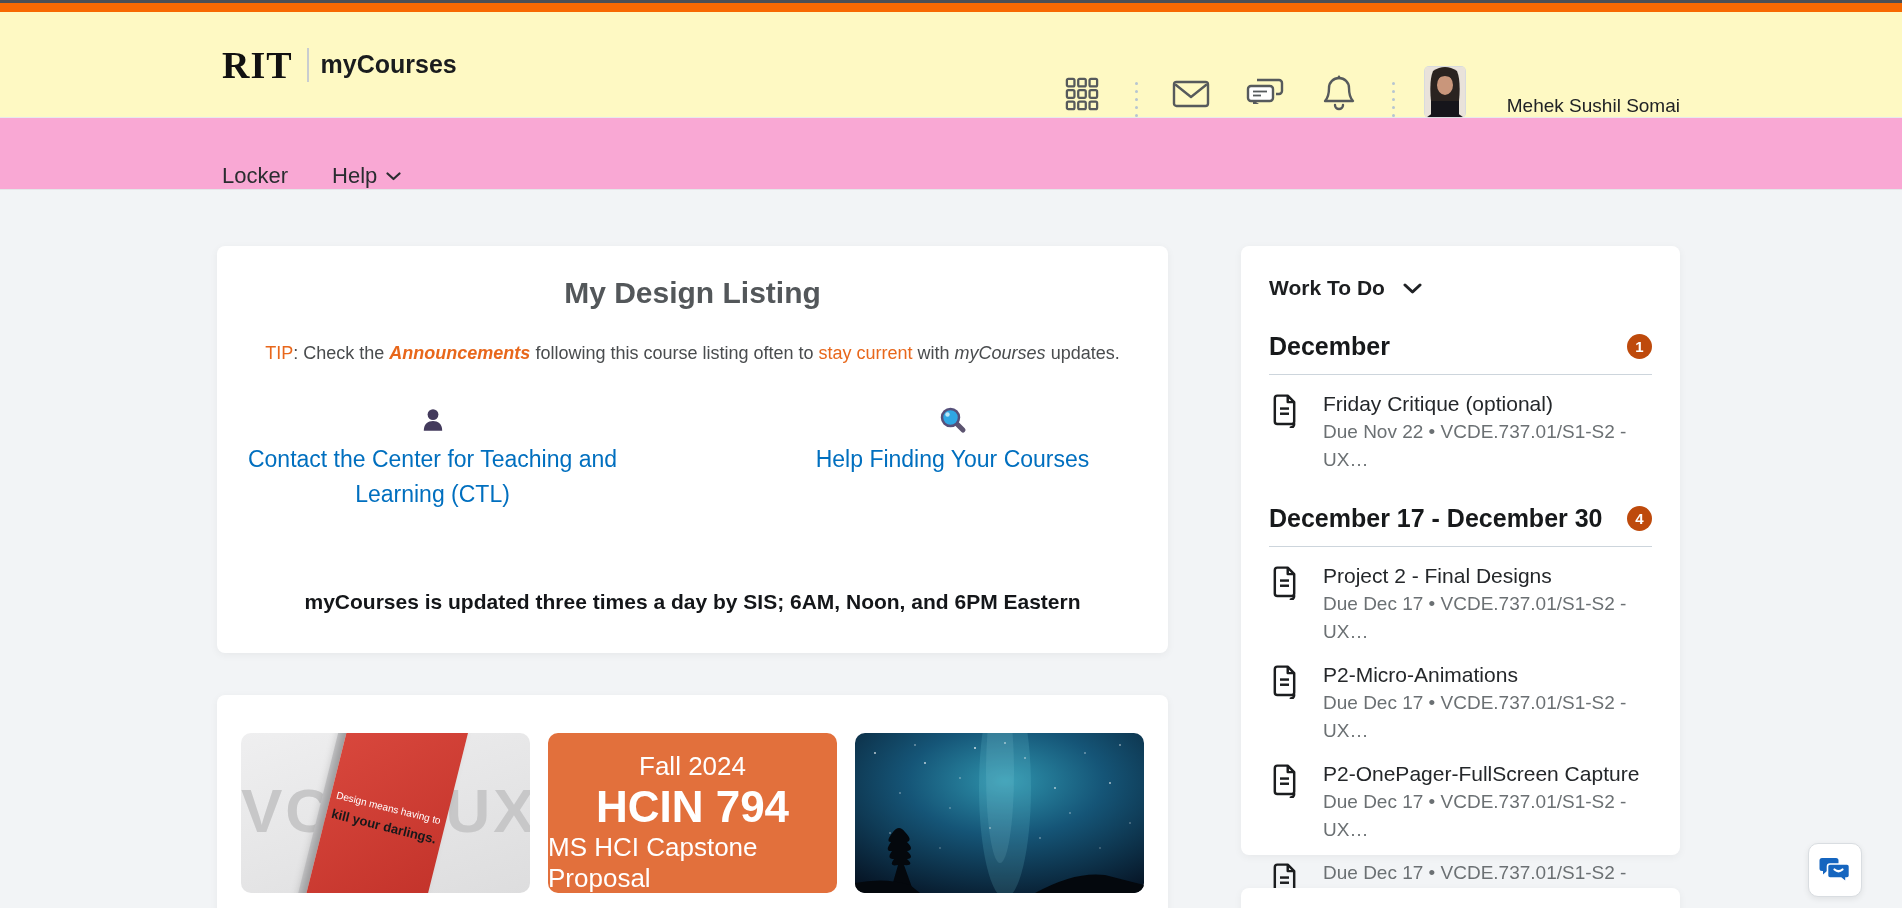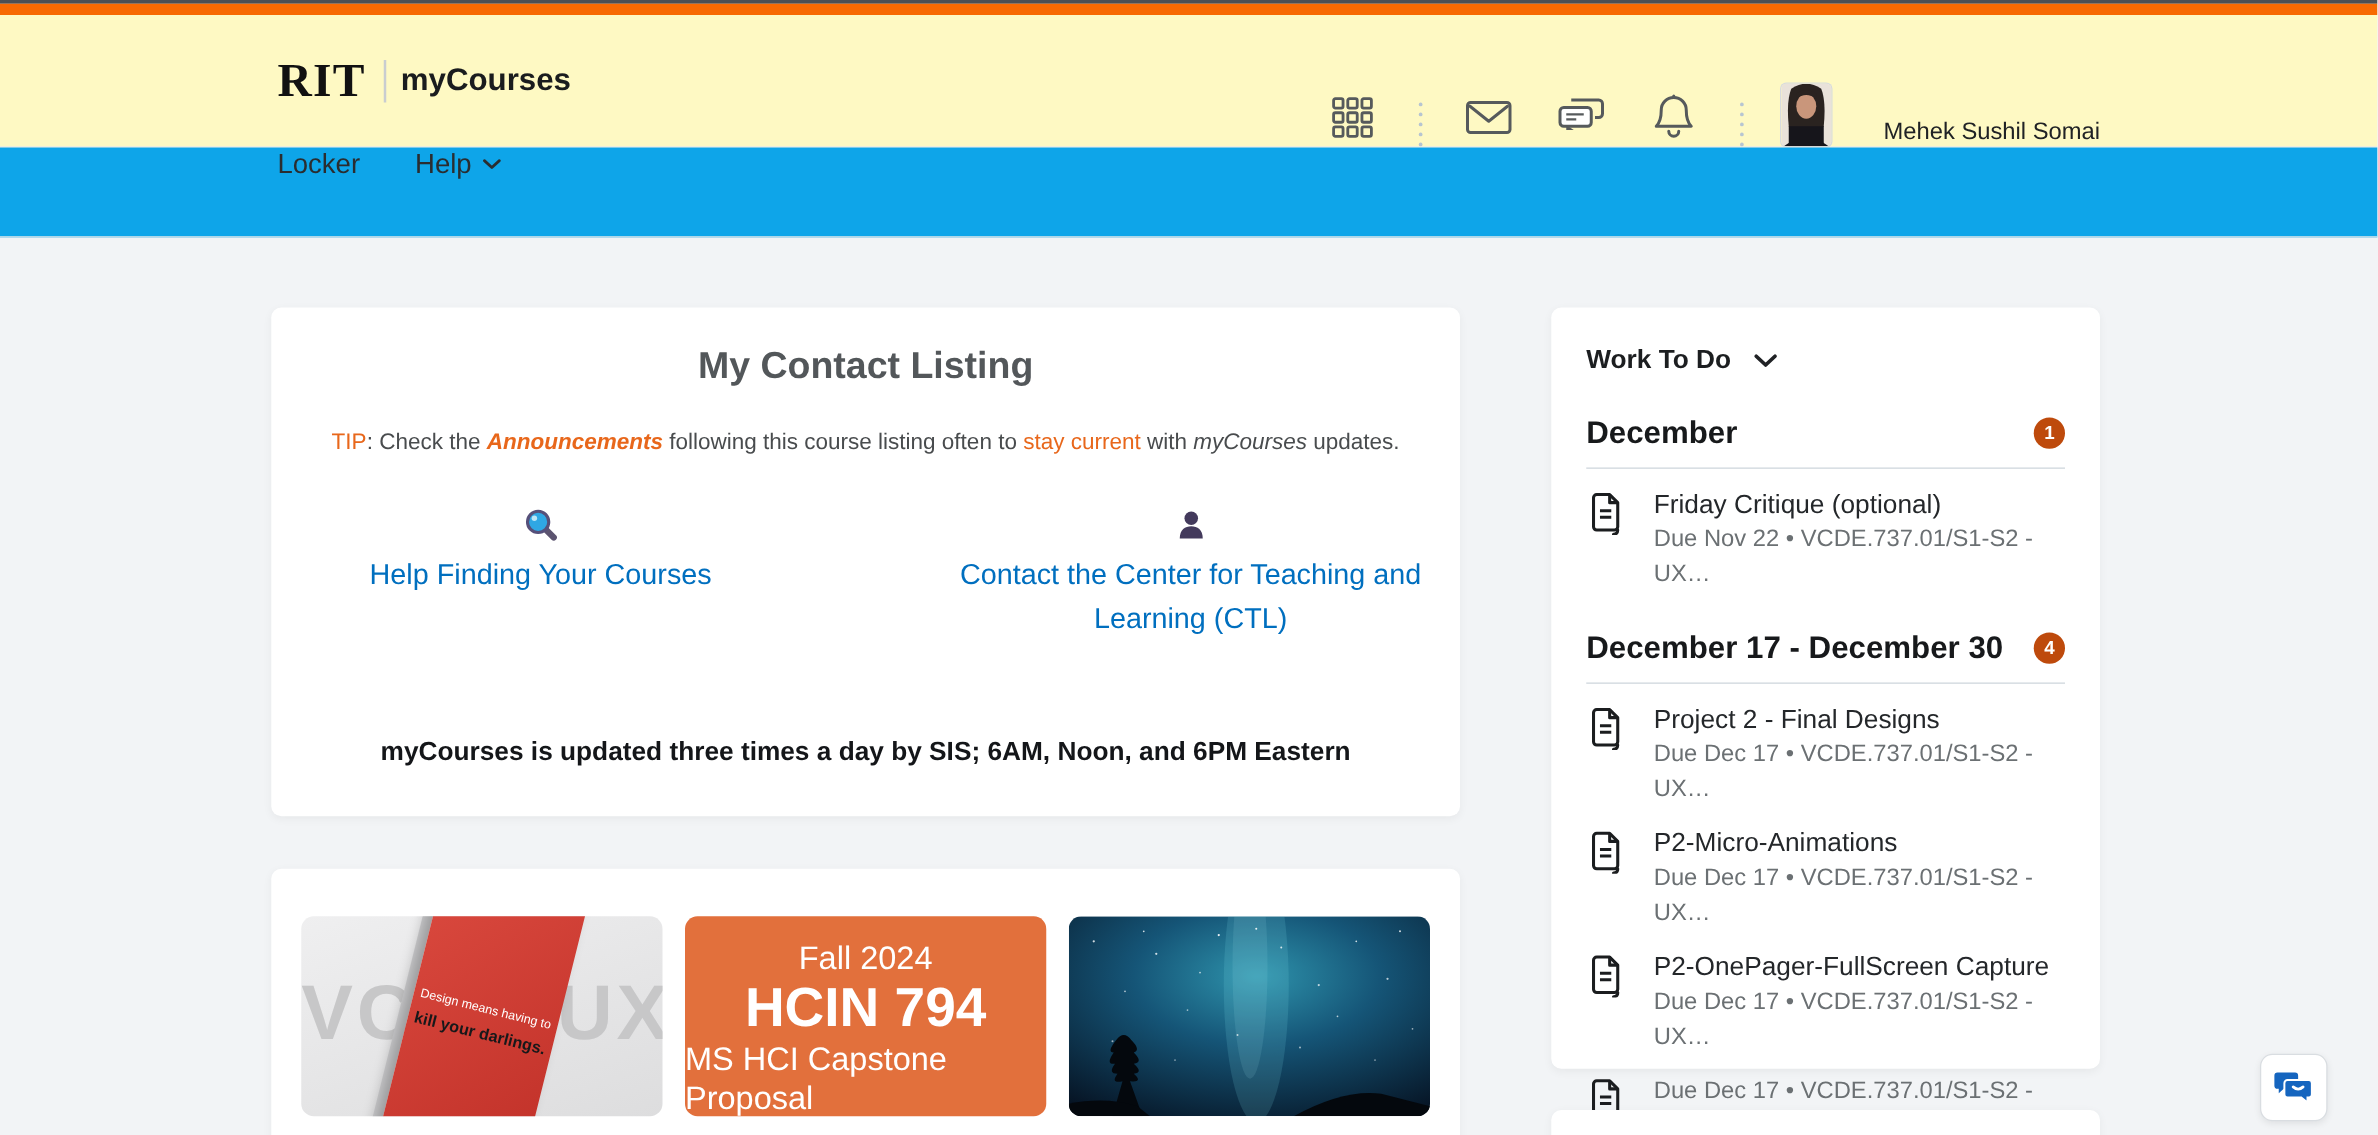--- a/index.html
+++ b/index.html
@@ -28,22 +28,22 @@
   .hicon { width:46px; height:46px; display:flex; align-items:center;
            justify-content:center; cursor:pointer; }
   .dotsep { display:flex; flex-direction:column; gap:5px; padding:0 2px; }
   .dotsep i { width:3px; height:3px; border-radius:50%; background:#B7C5D1; }
   .avatar { width:40px; height:50px; border-radius:4px; overflow:hidden;
             box-shadow:0 0 0 1px #D8DBDE; }
   .user-name { font-size:19px; color:#202225; margin-left:14px; }
 
   
   .navbar { position:absolute; top:118px; left:0; right:0; height:72px;
-            background:#0ea5e9; border-bottom:1px solid #E4E7E9;
-            display:flex; align-items:flex-start; padding-left:222px; gap:44px; }
+            background:#f9a8d4; border-bottom:1px solid #E4E7E9;
+            display:flex; align-items:flex-end; padding-left:222px; gap:44px; }
   .nav-item { font-size:22px; color:#2A2D30; display:flex; align-items:center;
               gap:9px; cursor:pointer; }
 
   
   .main-card { position:absolute; left:217px; top:246px; width:951px; height:407px;
                background:#fff; border-radius:8px;
                box-shadow:0 2px 8px rgba(0,0,0,.05); text-align:center; }
   .main-title { margin-top:30px; font-size:30px; font-weight:bold; color:#53575A; }
   .tip-line { margin-top:33px; font-size:18px; color:#494C4E; white-space:pre-wrap; }
   .tip-orange { color:#E8671B; }
@@ -201,37 +201,37 @@
   </span>
   <span class="nav-item">
     <span>Help</span>
     <svg width="15" height="9" viewBox="0 0 15 9">
         <path d="M1.5 1.5 L7.5 7 L13.5 1.5" fill="none" stroke="#2A2D30" stroke-width="2.2" stroke-linecap="round" stroke-linejoin="round"></path>
       </svg>
   </span>
 </div>
 
 <div class="main-card">
-  <div class="main-title">My Contact Listing</div>
+  <div class="main-title">My Design Listing</div>
   <div class="tip-line"><span class="tip-orange">TIP</span><span>: Check the </span><span class="tip-ann">Announcements</span><span> following this course listing often to </span><span class="tip-orange">stay current</span><span> with </span><span class="tip-italic">myCourses</span><span> updates.</span></div>
   <div class="links-row">
+    <div class="link-block">
+      <svg width="26" height="28" viewBox="0 0 24 24">
+        <circle cx="12" cy="7" r="5" fill="#433A5C"></circle>
+        <path d="M3.5 22 c0 -6.5 4 -9 8.5 -9 s8.5 2.5 8.5 9 z" fill="#433A5C"></path>
+      </svg>
+      <span class="link-text">Contact the Center for Teaching and Learning (CTL)</span>
+    </div>
     <div class="link-block">
       <svg width="28" height="28" viewBox="0 0 28 28">
         <line x1="17" y1="17" x2="24" y2="24" stroke="#5C5470" stroke-width="5" stroke-linecap="round"></line>
         <circle cx="11.5" cy="11.5" r="8.5" fill="#2FA7E4" stroke="#56507A" stroke-width="2.5"></circle>
         <circle cx="8.5" cy="8.5" r="2.2" fill="#BCE6F7"></circle>
       </svg>
       <span class="link-text">Help Finding Your Courses</span>
-    </div>
-    <div class="link-block">
-      <svg width="26" height="28" viewBox="0 0 24 24">
-        <circle cx="12" cy="7" r="5" fill="#433A5C"></circle>
-        <path d="M3.5 22 c0 -6.5 4 -9 8.5 -9 s8.5 2.5 8.5 9 z" fill="#433A5C"></path>
-      </svg>
-      <span class="link-text">Contact the Center for Teaching and Learning (CTL)</span>
     </div>
   </div>
   <div class="update-notice">myCourses is updated three times a day by SIS; 6AM, Noon, and 6PM Eastern</div>
 </div>
 
 <div class="courses-card">
   <div class="banners">
     <div class="banner banner-vcde">
       <div class="wm">VCDE UX</div>
       <div class="redbook">

